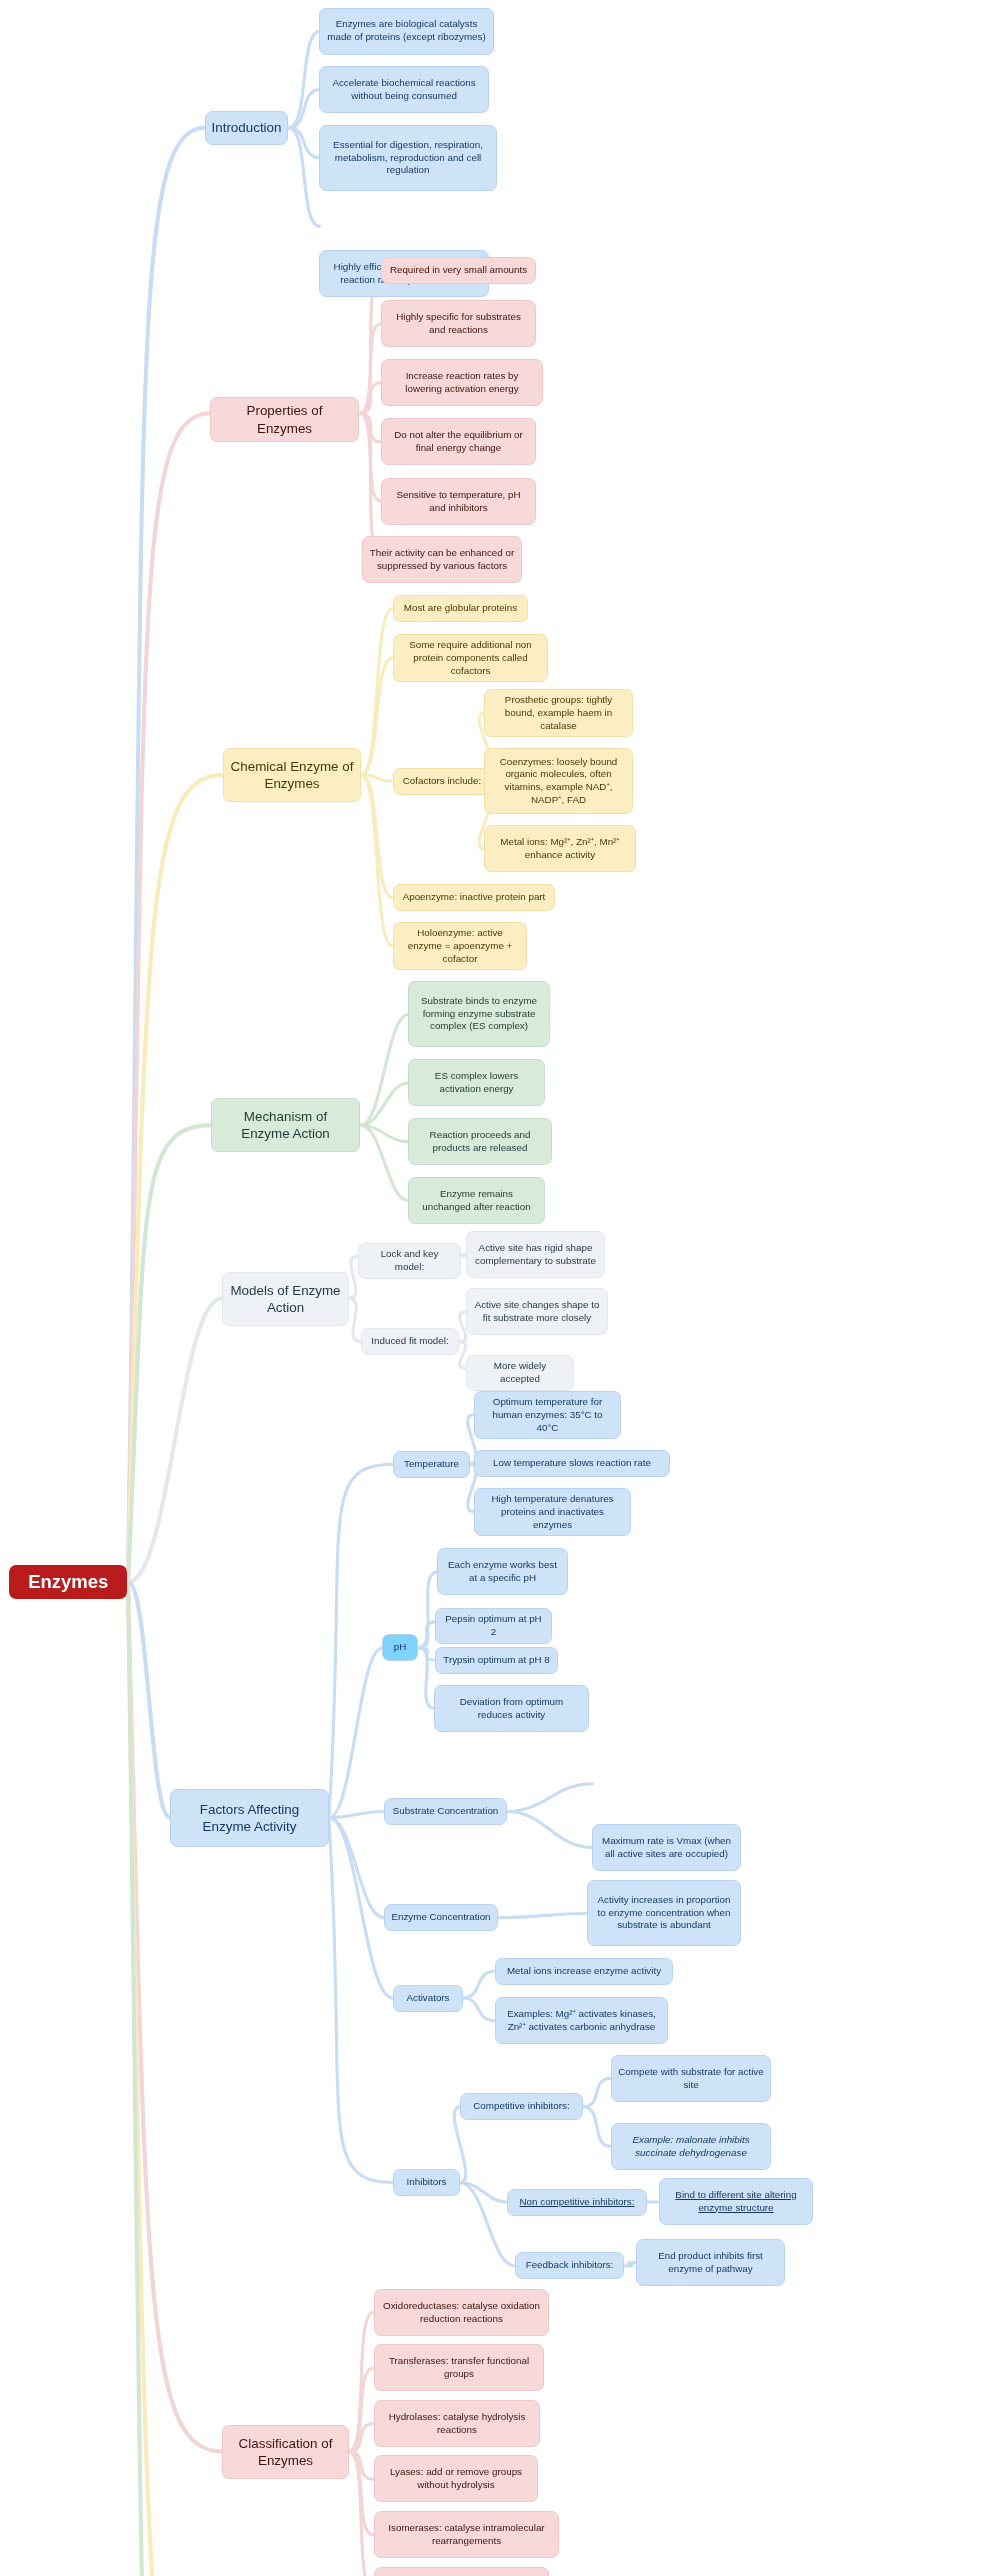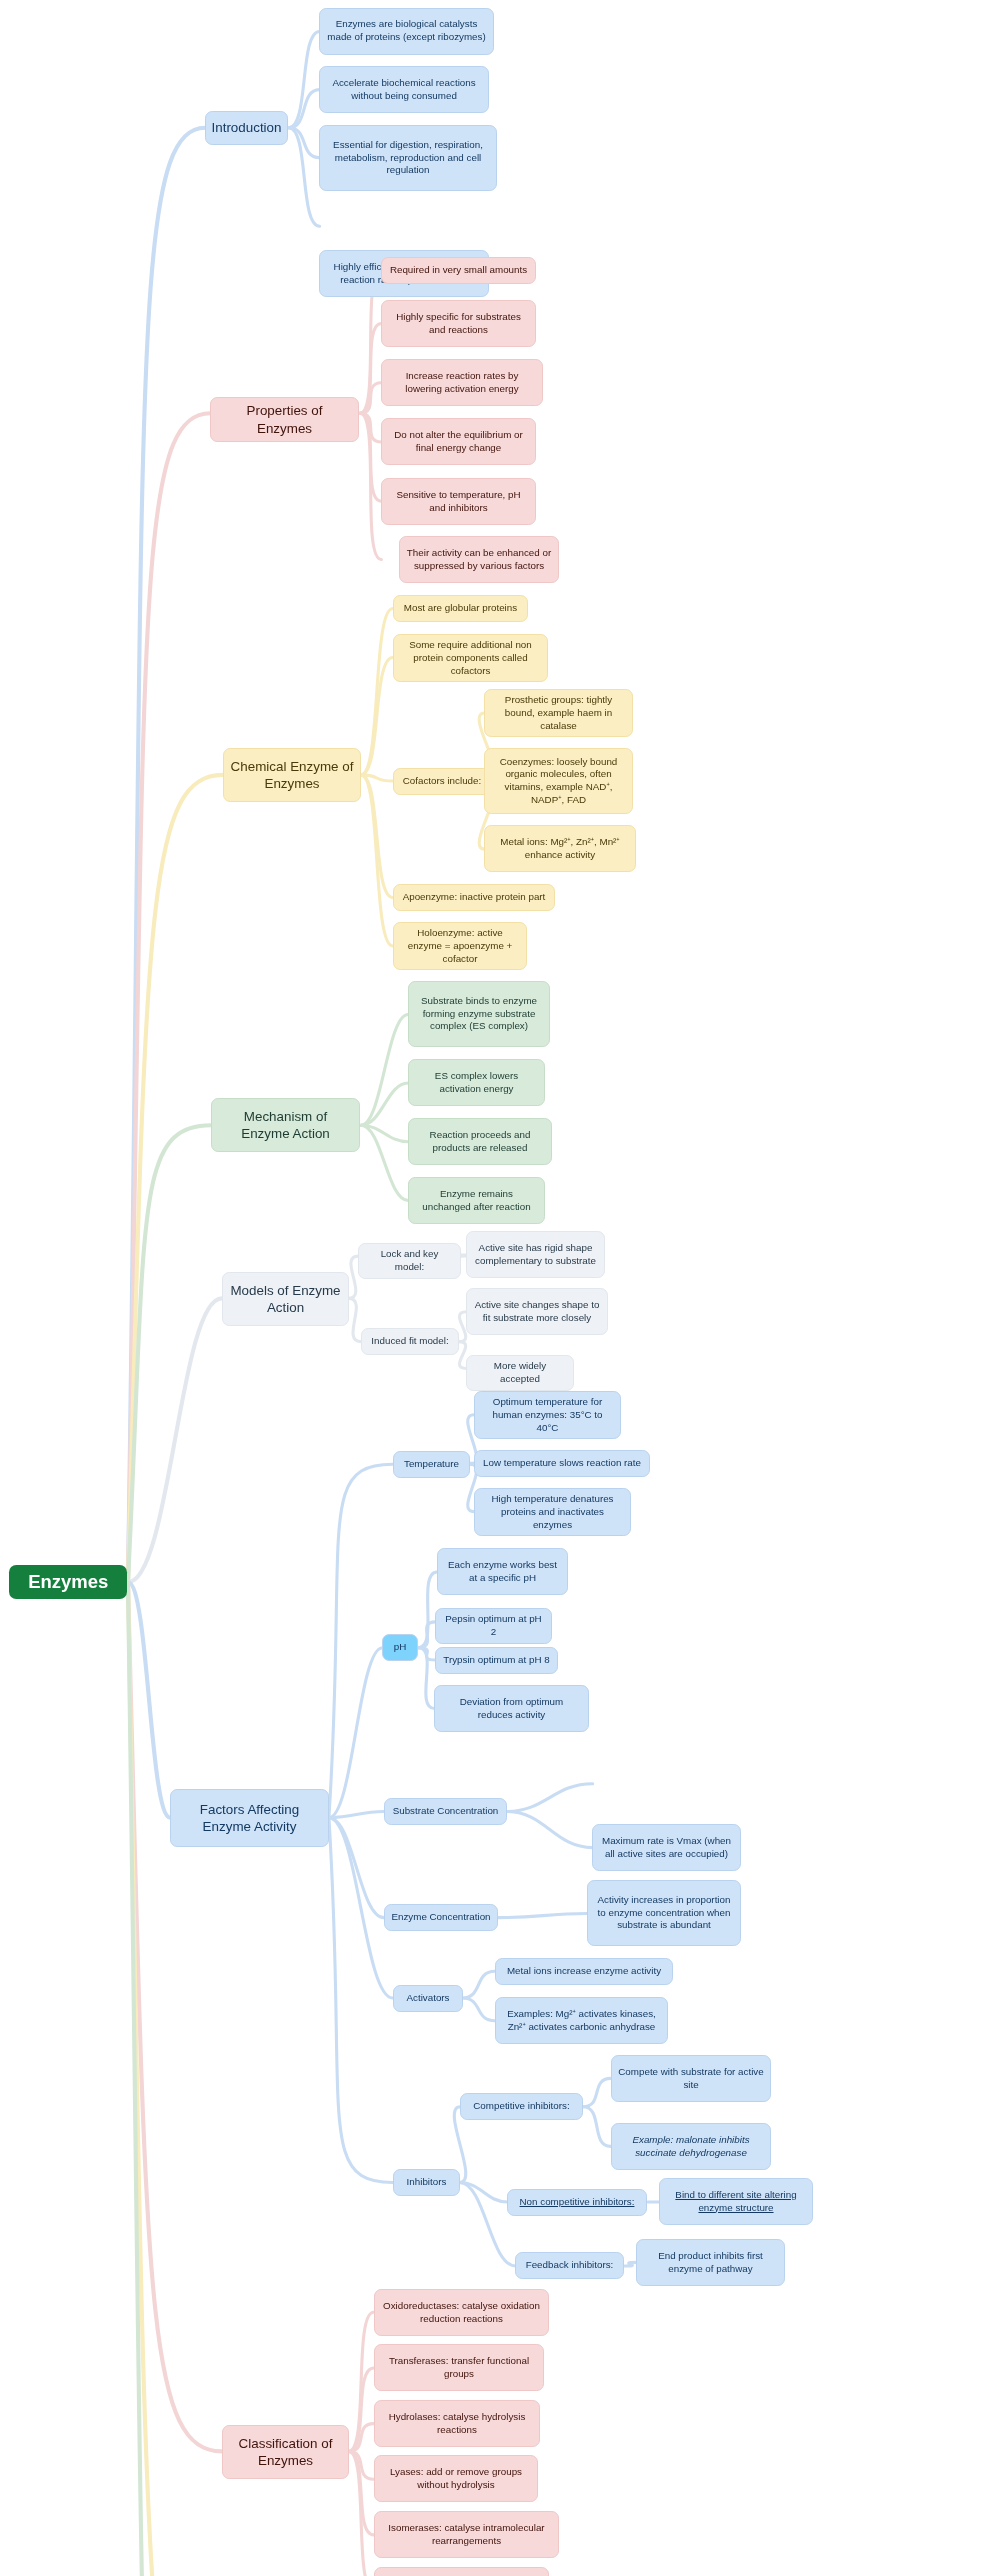--- a/index.html
+++ b/index.html
@@ -6,21 +6,21 @@
   html,body{margin:0;padding:0;background:#ffffff;}
   #stage{position:relative;width:1003px;height:3165px;background:#ffffff;overflow:hidden;
          font-family:"Liberation Sans", sans-serif;}
   #edges{position:absolute;left:0;top:0;z-index:0;}
   .node{position:absolute;box-sizing:border-box;z-index:1;display:flex;align-items:center;
         justify-content:center;text-align:center;border-radius:7.2px;padding:4.1px 6.2px;
         line-height:1.3;border:0.5px solid transparent;}
   .branch-label{font-size:13.4px;}
   .child{font-size:9.8px;}
   .root-node{position:absolute;z-index:2;display:flex;align-items:center;justify-content:center;
-        background:#15803d;color:#fff;font-weight:bold;font-size:18.5px;border-radius:7.2px;}
+        background:#b91c1c;color:#fff;font-weight:bold;font-size:18.5px;border-radius:7.2px;}
 </style>
 </head>
 <body>
 
 <div id="stage">
   <svg id="edges" width="1003" height="3165" viewBox="0 0 1946 6143">
       <path d="M 248 3071 C 284 756.1400000000003, 248 248, 398 248" fill="none" stroke="#c8dcf4" stroke-width="8" stroke-linecap="round"></path>
       <path d="M 560 248 C 600 248, 580 61, 620 61" fill="none" stroke="#c8dcf4" stroke-width="6" stroke-linecap="round"></path>
       <path d="M 560 248 C 600 248, 580 174, 620 174" fill="none" stroke="#c8dcf4" stroke-width="6" stroke-linecap="round"></path>
       <path d="M 560 248 C 600 248, 580 306, 620 306" fill="none" stroke="#c8dcf4" stroke-width="6" stroke-linecap="round"></path>
@@ -105,21 +105,21 @@
     <div class="node child" style="left: 319px; top: 7.7px; width: 175px; min-height: 47px; background: rgb(207, 227, 248); border-color: rgb(185, 211, 239); color: rgb(20, 58, 99);">Enzymes are biological catalysts made of proteins (except ribozymes)</div>
     <div class="node child" style="left: 319px; top: 66px; width: 170px; min-height: 47px; background: rgb(207, 227, 248); border-color: rgb(185, 211, 239); color: rgb(20, 58, 99);">Accelerate biochemical reactions without being consumed</div>
     <div class="node child" style="left: 319px; top: 125px; width: 178px; min-height: 66px; background: rgb(207, 227, 248); border-color: rgb(185, 211, 239); color: rgb(20, 58, 99);">Essential for digestion, respiration, metabolism, reproduction and cell regulation</div>
     <div class="node child" style="left: 319px; top: 202px; width: 170px; min-height: 47px; background: rgb(207, 227, 248); border-color: rgb(185, 211, 239); color: rgb(20, 58, 99); margin-top: 48px;">Highly efficient and can increase reaction rates up to 10⁶ times</div>
     <div class="node branch-label" style="left: 210px; top: 397px; width: 149px; min-height: 33px; background: rgb(247, 217, 217); border-color: rgb(239, 199, 199); color: rgb(64, 19, 11);">Properties of Enzymes</div>
     <div class="node child" style="left: 381px; top: 257px; width: 155px; min-height: 27px; background: rgb(247, 217, 217); border-color: rgb(239, 199, 199); color: rgb(64, 19, 11);">Required in very small amounts</div>
     <div class="node child" style="left: 381px; top: 300px; width: 155px; min-height: 47px; background: rgb(247, 217, 217); border-color: rgb(239, 199, 199); color: rgb(64, 19, 11);">Highly specific for substrates and reactions</div>
     <div class="node child" style="left: 381px; top: 359px; width: 162px; min-height: 47px; background: rgb(247, 217, 217); border-color: rgb(239, 199, 199); color: rgb(64, 19, 11);">Increase reaction rates by lowering activation energy</div>
     <div class="node child" style="left: 381px; top: 418px; width: 155px; min-height: 47px; background: rgb(247, 217, 217); border-color: rgb(239, 199, 199); color: rgb(64, 19, 11);">Do not alter the equilibrium or final energy change</div>
     <div class="node child" style="left: 381px; top: 478px; width: 155px; min-height: 47px; background: rgb(247, 217, 217); border-color: rgb(239, 199, 199); color: rgb(64, 19, 11);">Sensitive to temperature, pH and inhibitors</div>
-    <div class="node child" style="left: 399px; top: 536px; width: 160px; min-height: 47px; background: rgb(247, 217, 217); border-color: rgb(239, 199, 199); color: rgb(64, 19, 11);">Their activity can be enhanced or suppressed by various factors</div>
+    <div class="node child" style="left: 362px; top: 536px; width: 160px; min-height: 47px; background: rgb(247, 217, 217); border-color: rgb(239, 199, 199); color: rgb(64, 19, 11);">Their activity can be enhanced or suppressed by various factors</div>
     <div class="node branch-label" style="left: 223px; top: 748px; width: 138px; min-height: 54px; background: rgb(251, 238, 195); border-color: rgb(243, 224, 166); color: rgb(74, 58, 8);">Chemical Enzyme of Enzymes</div>
     <div class="node child" style="left: 393px; top: 595px; width: 135px; min-height: 27px; background: rgb(251, 238, 195); border-color: rgb(243, 224, 166); color: rgb(74, 58, 8);">Most are globular proteins</div>
     <div class="node child" style="left: 393px; top: 634px; width: 155px; min-height: 47px; background: rgb(251, 238, 195); border-color: rgb(243, 224, 166); color: rgb(74, 58, 8);">Some require additional non protein components called cofactors</div>
     <div class="node child" style="left: 393px; top: 768px; width: 98px; min-height: 27px; background: rgb(251, 238, 195); border-color: rgb(243, 224, 166); color: rgb(74, 58, 8);">Cofactors include:</div>
     <div class="node child" style="left: 484px; top: 689px; width: 149px; min-height: 47px; background: rgb(251, 238, 195); border-color: rgb(243, 224, 166); color: rgb(74, 58, 8);">Prosthetic groups: tightly bound, example haem in catalase</div>
     <div class="node child" style="left: 484px; top: 748px; width: 149px; min-height: 66px; background: rgb(251, 238, 195); border-color: rgb(243, 224, 166); color: rgb(74, 58, 8);">Coenzymes: loosely bound organic molecules, often vitamins, example NAD⁺, NADP⁺, FAD</div>
     <div class="node child" style="left: 484px; top: 825px; width: 152px; min-height: 47px; background: rgb(251, 238, 195); border-color: rgb(243, 224, 166); color: rgb(74, 58, 8);">Metal ions: Mg²⁺, Zn²⁺, Mn²⁺ enhance activity</div>
     <div class="node child" style="left: 393px; top: 884px; width: 162px; min-height: 27px; background: rgb(251, 238, 195); border-color: rgb(243, 224, 166); color: rgb(74, 58, 8);">Apoenzyme: inactive protein part</div>
     <div class="node child" style="left: 393px; top: 922px; width: 134px; min-height: 47px; background: rgb(251, 238, 195); border-color: rgb(243, 224, 166); color: rgb(74, 58, 8);">Holoenzyme: active enzyme = apoenzyme + cofactor</div>
     <div class="node branch-label" style="left: 211px; top: 1098px; width: 149px; min-height: 54px; background: rgb(216, 234, 217); border-color: rgb(198, 221, 200); color: rgb(29, 59, 51);">Mechanism of Enzyme Action</div>
@@ -129,21 +129,21 @@
     <div class="node child" style="left: 408px; top: 1177px; width: 137px; min-height: 47px; background: rgb(216, 234, 217); border-color: rgb(198, 221, 200); color: rgb(29, 59, 51);">Enzyme remains unchanged after reaction</div>
     <div class="node branch-label" style="left: 222px; top: 1272px; width: 127px; min-height: 54px; background: rgb(238, 241, 246); border-color: rgb(226, 231, 238); color: rgb(39, 58, 73);">Models of Enzyme Action</div>
     <div class="node child" style="left: 358px; top: 1243px; width: 103px; min-height: 27px; background: rgb(238, 241, 246); border-color: rgb(226, 231, 238); color: rgb(39, 58, 73);">Lock and key model:</div>
     <div class="node child" style="left: 466px; top: 1231px; width: 139px; min-height: 47px; background: rgb(238, 241, 246); border-color: rgb(226, 231, 238); color: rgb(39, 58, 73);">Active site has rigid shape complementary to substrate</div>
     <div class="node child" style="left: 361px; top: 1328px; width: 98px; min-height: 27px; background: rgb(238, 241, 246); border-color: rgb(226, 231, 238); color: rgb(39, 58, 73);">Induced fit model:</div>
     <div class="node child" style="left: 466px; top: 1288px; width: 142px; min-height: 47px; background: rgb(238, 241, 246); border-color: rgb(226, 231, 238); color: rgb(39, 58, 73);">Active site changes shape to fit substrate more closely</div>
     <div class="node child" style="left: 466px; top: 1355px; width: 108px; min-height: 27px; background: rgb(238, 241, 246); border-color: rgb(226, 231, 238); color: rgb(39, 58, 73);">More widely accepted</div>
     <div class="node branch-label" style="left: 170px; top: 1789px; width: 159px; min-height: 58px; background: rgb(207, 227, 248); border-color: rgb(185, 211, 239); color: rgb(20, 58, 99);">Factors Affecting Enzyme Activity</div>
     <div class="node child" style="left: 393px; top: 1451px; width: 77px; min-height: 27px; background: rgb(207, 227, 248); border-color: rgb(185, 211, 239); color: rgb(20, 58, 99);">Temperature</div>
     <div class="node child" style="left: 474px; top: 1391px; width: 147px; min-height: 47px; background: rgb(207, 227, 248); border-color: rgb(185, 211, 239); color: rgb(20, 58, 99);">Optimum temperature for human enzymes: 35°C to 40°C</div>
-    <div class="node child" style="left: 474px; top: 1450px; width: 176px; min-height: 27px; background: rgb(207, 227, 248); border-color: rgb(185, 211, 239); color: rgb(20, 58, 99);">Low temperature slows reaction rate</div>
+    <div class="node child" style="left: 474px; top: 1450px; width: 196px; min-height: 27px; background: rgb(207, 227, 248); border-color: rgb(185, 211, 239); color: rgb(20, 58, 99);">Low temperature slows reaction rate</div>
     <div class="node child" style="left: 474px; top: 1488px; width: 157px; min-height: 47px; background: rgb(207, 227, 248); border-color: rgb(185, 211, 239); color: rgb(20, 58, 99);">High temperature denatures proteins and inactivates enzymes</div>
     <div class="node child" style="left: 382px; top: 1634px; width: 36px; min-height: 27px; background: #7dd3fc; border-color: rgb(185, 211, 239); color: rgb(20, 58, 99);">pH</div>
     <div class="node child" style="left: 437px; top: 1548px; width: 131px; min-height: 47px; background: rgb(207, 227, 248); border-color: rgb(185, 211, 239); color: rgb(20, 58, 99);">Each enzyme works best at a specific pH</div>
     <div class="node child" style="left: 435px; top: 1608px; width: 117px; min-height: 27px; background: rgb(207, 227, 248); border-color: rgb(185, 211, 239); color: rgb(20, 58, 99);">Pepsin optimum at pH 2</div>
     <div class="node child" style="left: 435px; top: 1647px; width: 123px; min-height: 27px; background: rgb(207, 227, 248); border-color: rgb(185, 211, 239); color: rgb(20, 58, 99);">Trypsin optimum at pH 8</div>
     <div class="node child" style="left: 434px; top: 1685px; width: 155px; min-height: 47px; background: rgb(207, 227, 248); border-color: rgb(185, 211, 239); color: rgb(20, 58, 99);">Deviation from optimum reduces activity</div>
     <div class="node child" style="left: 384px; top: 1798px; width: 123px; min-height: 27px; background: rgb(207, 227, 248); border-color: rgb(185, 211, 239); color: rgb(20, 58, 99);">Substrate Concentration</div>
     <div class="node child" style="left: 592px; top: 1824px; width: 149px; min-height: 47px; background: rgb(207, 227, 248); border-color: rgb(185, 211, 239); color: rgb(20, 58, 99);">Maximum rate is Vmax (when all active sites are occupied)</div>
     <div class="node child" style="left: 384px; top: 1904px; width: 114px; min-height: 27px; background: rgb(207, 227, 248); border-color: rgb(185, 211, 239); color: rgb(20, 58, 99);">Enzyme Concentration</div>
     <div class="node child" style="left: 587px; top: 1880px; width: 154px; min-height: 66px; background: rgb(207, 227, 248); border-color: rgb(185, 211, 239); color: rgb(20, 58, 99);">Activity increases in proportion to enzyme concentration when substrate is abundant</div>

